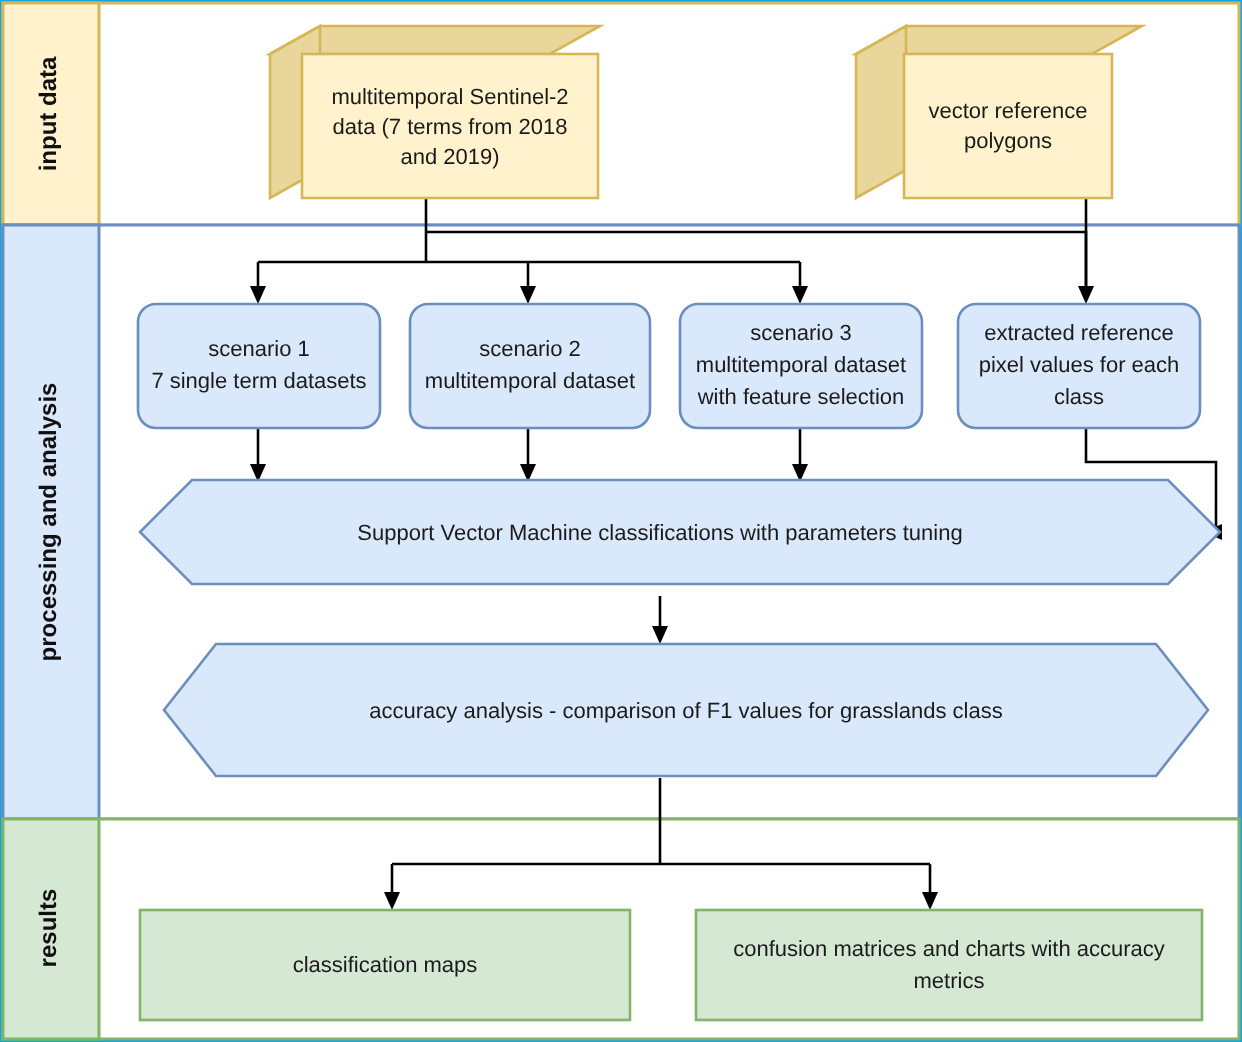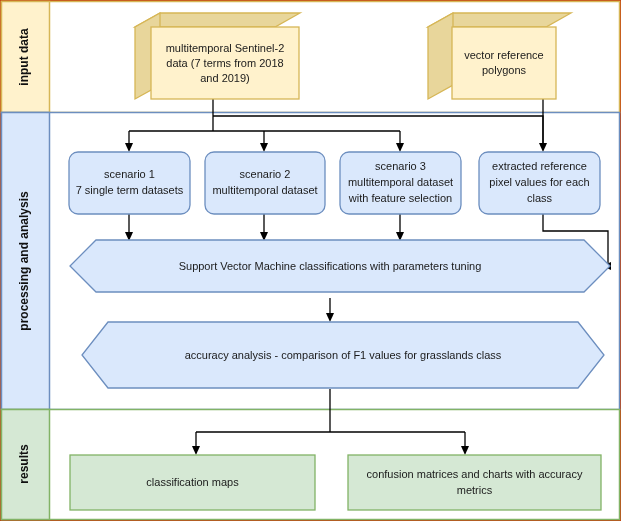--- a/index.html
+++ b/index.html
@@ -9,21 +9,21 @@
     background: #ffffff;
   }
   body {
     font-family: "Liberation Sans", sans-serif;
   }
   #diagram-root {
     position: relative;
     width: 621px;
     height: 521px;
     overflow: hidden;
-    background: #c2410c;
+    background: #0ea5e9;
   }
   svg#flowchart {
     display: block;
     width: 621px;
     height: 521px;
   }
   .node-text {
     font-family: "Liberation Sans", sans-serif;
     font-size: 11px;
     fill: #1a1a1a;

